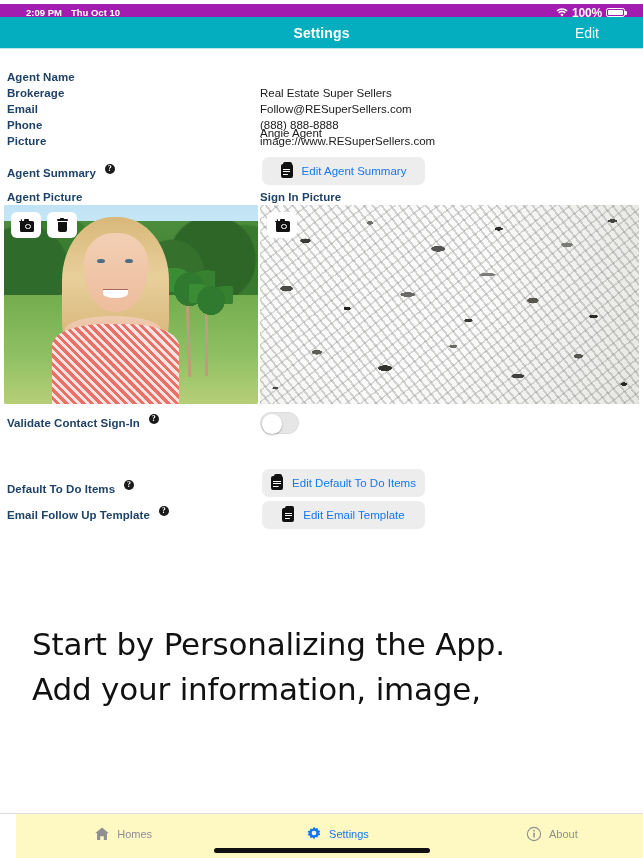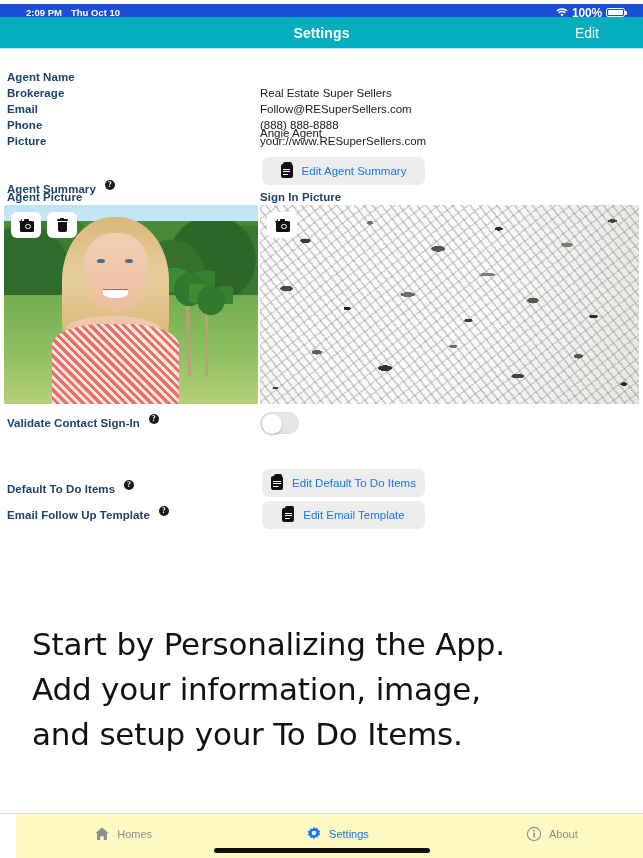--- a/index.html
+++ b/index.html
@@ -7,21 +7,21 @@
     width: 643px; height: 858px;
     background: #ffffff;
     font-family: "Liberation Sans", sans-serif;
     overflow: hidden;
   }
   .screen { position: relative; width: 643px; height: 858px; background: #fff; }
 
   
   .statusbar {
     position: absolute; top: 4px; left: 0; width: 643px; height: 17px;
-    background: #1d4ed8; color: #ffffff;
+    background: #a21caf; color: #ffffff;
     display: flex; align-items: center;
     font-size: 9.5px; font-weight: bold;
     padding: 0 8px;
   }
   .sb-time { margin-left: 18px; }
   .sb-date { margin-left: 9px; }
   .sb-right { margin-left: auto; display: flex; align-items: center; gap: 4px; margin-right: 10px; }
   .sb-pct { font-size: 12px; font-weight: bold; letter-spacing: -0.2px; }
   .wifi-ic { width: 12px; height: 10px; display: block; }
   .batt {
@@ -67,21 +67,21 @@
     font-weight: bold; font-family: "Liberation Serif", serif;
     vertical-align: super; margin-left: 9px; position: relative; top: -1px;
   }
 
   
   .r-name { top: 22px; }
   .r-brok { top: 38px; }
   .r-mail { top: 54px; }
   .r-phon { top: 70px; }
   .r-webs { top: 86px; }
-  .r-summ { top: 132px; }
+  .r-summ { top: 116px; }
   .r-pict { top: 142px; }
 
   .v-name { top: 34px; margin-top: 44px; }
   .v-brok { top: 38px; }
   .v-mail { top: 54px; }
   .v-phon { top: 70px; }
   .v-webs { top: 86px; }
 
   
   .gbtn {
@@ -348,21 +348,21 @@
     </div>
 
     <div class="labelcol lbl r-mailt">
       <span>Email Follow Up Template</span><span class="help">?</span>
     </div>
 
     <div class="valcol val v-name">Angie Agent</div>
     <div class="valcol val v-brok">Real Estate Super Sellers</div>
     <div class="valcol val v-mail">Follow@RESuperSellers.com</div>
     <div class="valcol val v-phon">(888) 888-8888</div>
-    <div class="valcol val v-webs">your://www.RESuperSellers.com</div>
+    <div class="valcol val v-webs">image://www.RESuperSellers.com</div>
 
     <div class="gbtn btn-summary">
       <span class="clip"></span>
       <span class="t">Edit Agent Summary</span>
     </div>
 
     <div class="pic pic-agent">
       <div class="photo-agent">
         <div class="pa-sky"></div>
           <div class="pa-trees"></div>
@@ -418,21 +418,20 @@
     </div>
     <div class="gbtn btn-email">
       <span class="clip"></span>
       <span class="t">Edit Email Template</span>
     </div>
   </div>
 
   <div class="headline">
     <div>Start by Personalizing the App.</div>
     <div>Add your information, image,</div>
-    <div>and setup your To Do Items.</div>
   </div>
 
   <div class="tabbar-sep"></div>
   <div class="tabbar">
 
     <div class="tab">
       <svg class="tab-ic" viewBox="0 0 16 16">
         <path d="M8 1.6 1.2 7.2h1.9V14h3.1v-3.7h3.6V14h3.1V7.2h1.9z" fill="#8E8E93"></path>
       </svg>
       <span>Homes</span>

